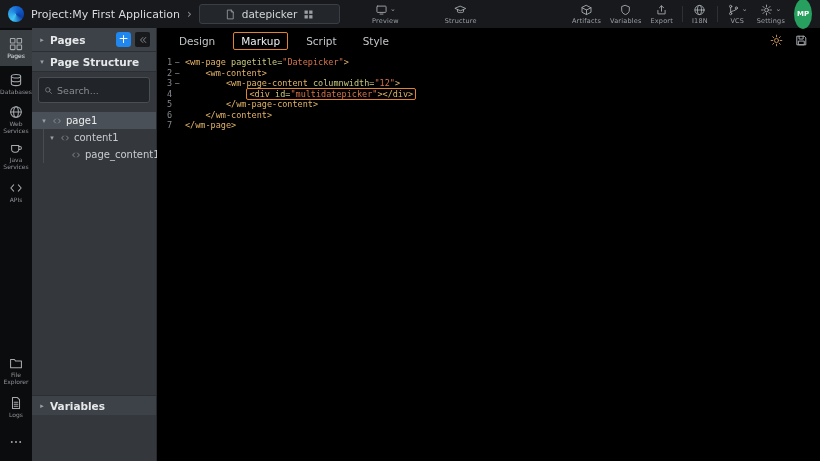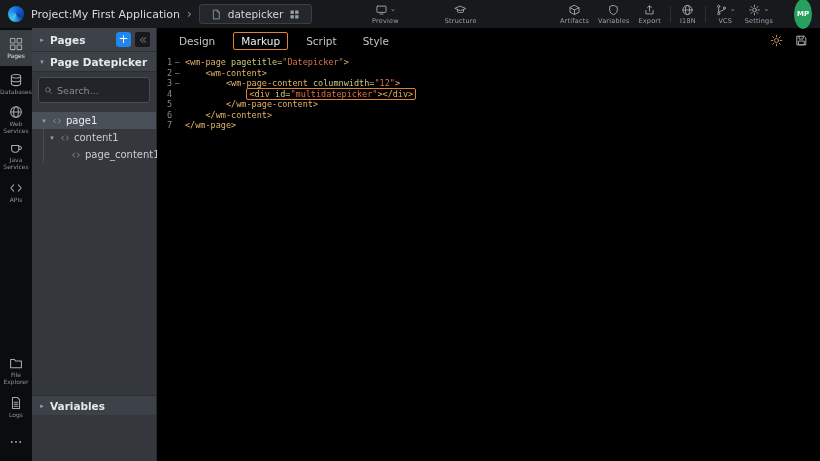--- a/index.html
+++ b/index.html
@@ -2,26 +2,26 @@
 <html><head>
 <meta charset="utf-8">
 <style>
 *{margin:0;padding:0;box-sizing:border-box;}
 html,body{width:820px;height:461px;overflow:hidden;background:#17191d;font-family:"DejaVu Sans","Liberation Sans",sans-serif;}
 .app{width:820px;height:461px;display:flex;flex-direction:column;}
 [data-interactable="true"]{cursor:pointer;}
 input[data-interactable="true"]{cursor:text;}
 
 
-.topbar{height:28px;flex:0 0 28px;background:#17191d;display:flex;align-items:center;position:relative;padding:0 8px;gap:12px;}
+.topbar{height:28px;flex:0 0 28px;background:#17191d;display:flex;align-items:center;position:relative;padding:0 8px;}
 .tb-left{display:flex;align-items:center;gap:7px;}
 .logo{width:16px;height:16px;border-radius:50%;background:#1767d6;background-image:conic-gradient(from 210deg,#41c7f4,#1667d6 45%,#0a3fa6 75%,#41c7f4);}
 .project{color:#d8dadc;font-size:11px;white-space:nowrap;}
 .chev-right{color:#8d9197;font-size:12px;line-height:1;}
-.page-tab{height:20px;background:#23272b;border:1px solid #3a3f45;border-radius:3px;display:flex;align-items:center;gap:6px;padding:0 11px;color:#d2d4d6;font-size:10.5px;}
+.page-tab{height:20px;background:#23272b;border:1px solid #3a3f45;border-radius:3px;display:flex;align-items:center;gap:6px;padding:0 25px;color:#d2d4d6;font-size:10.5px;}
 .ic{display:inline-flex;width:13px;height:13px;color:#a6aaae;}
 .page-tab .ic{width:11px;height:11px;color:#9ba0a5;}
 .pt-grid{color:#8d9297;}
 .tb-center{position:absolute;left:372px;top:0;height:28px;display:flex;gap:46px;align-items:center;}
 .tb-item{display:flex;flex-direction:column;align-items:center;gap:1px;color:#a6aaae;}
 .icrow{display:flex;align-items:center;gap:2px;height:13px;}
 .tb-item .ic{width:13px;height:12px;}
 .tb-item .lbl{font-size:6.5px;color:#9ba0a5;letter-spacing:.2px;white-space:nowrap;}
 .chev-sm{font-size:7px;color:#9ba0a5;line-height:1;}
 .tb-right{margin-left:auto;display:flex;align-items:center;gap:9px;}
@@ -303,21 +303,21 @@
         <span class="collapse-btn" data-interactable="true">
             <span class="ic" data-interactable="false">
               <svg viewBox="0 0 16 16" width="100%" height="100%" fill="none" stroke="currentColor" stroke-width="1.2" stroke-linecap="round" stroke-linejoin="round">
                 <path d="M7.8 4 4 8l3.8 4M12.4 4 8.6 8l3.8 4"></path>
               </svg>
             </span>
           </span>
       </div>
       <div class="sb-row sb-structure" data-interactable="true">
         <span class="caret" data-interactable="true">▾</span>
-        <span class="sb-title" data-interactable="false">Page Datepicker</span>
+        <span class="sb-title" data-interactable="false">Page Structure</span>
       </div>
       <div class="sb-search" data-interactable="false">
         <div class="search-box" data-interactable="true">
           <span class="ic" data-interactable="false">
               <svg viewBox="0 0 16 16" width="100%" height="100%" fill="none" stroke="currentColor" stroke-width="1.2" stroke-linecap="round" stroke-linejoin="round">
                 <circle cx="6.8" cy="6.8" r="4"></circle>
                 <path d="M9.8 9.8l3.6 3.6"></path>
               </svg>
             </span>
           <input data-interactable="true" placeholder="Search..." style="">

